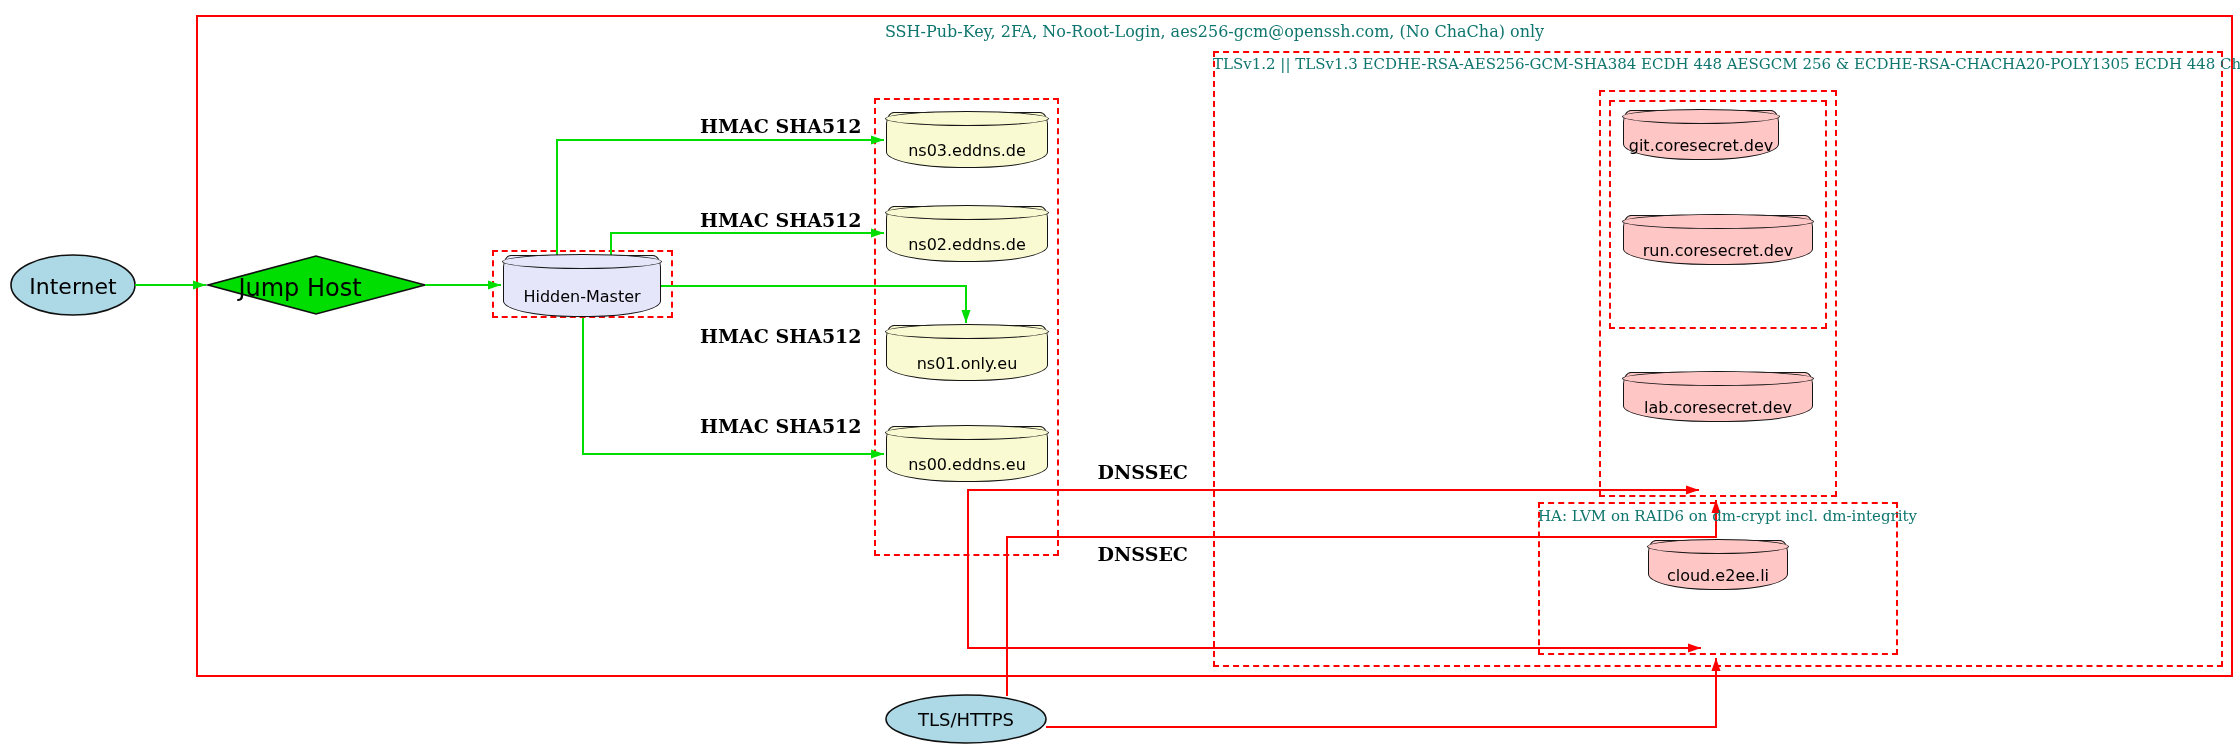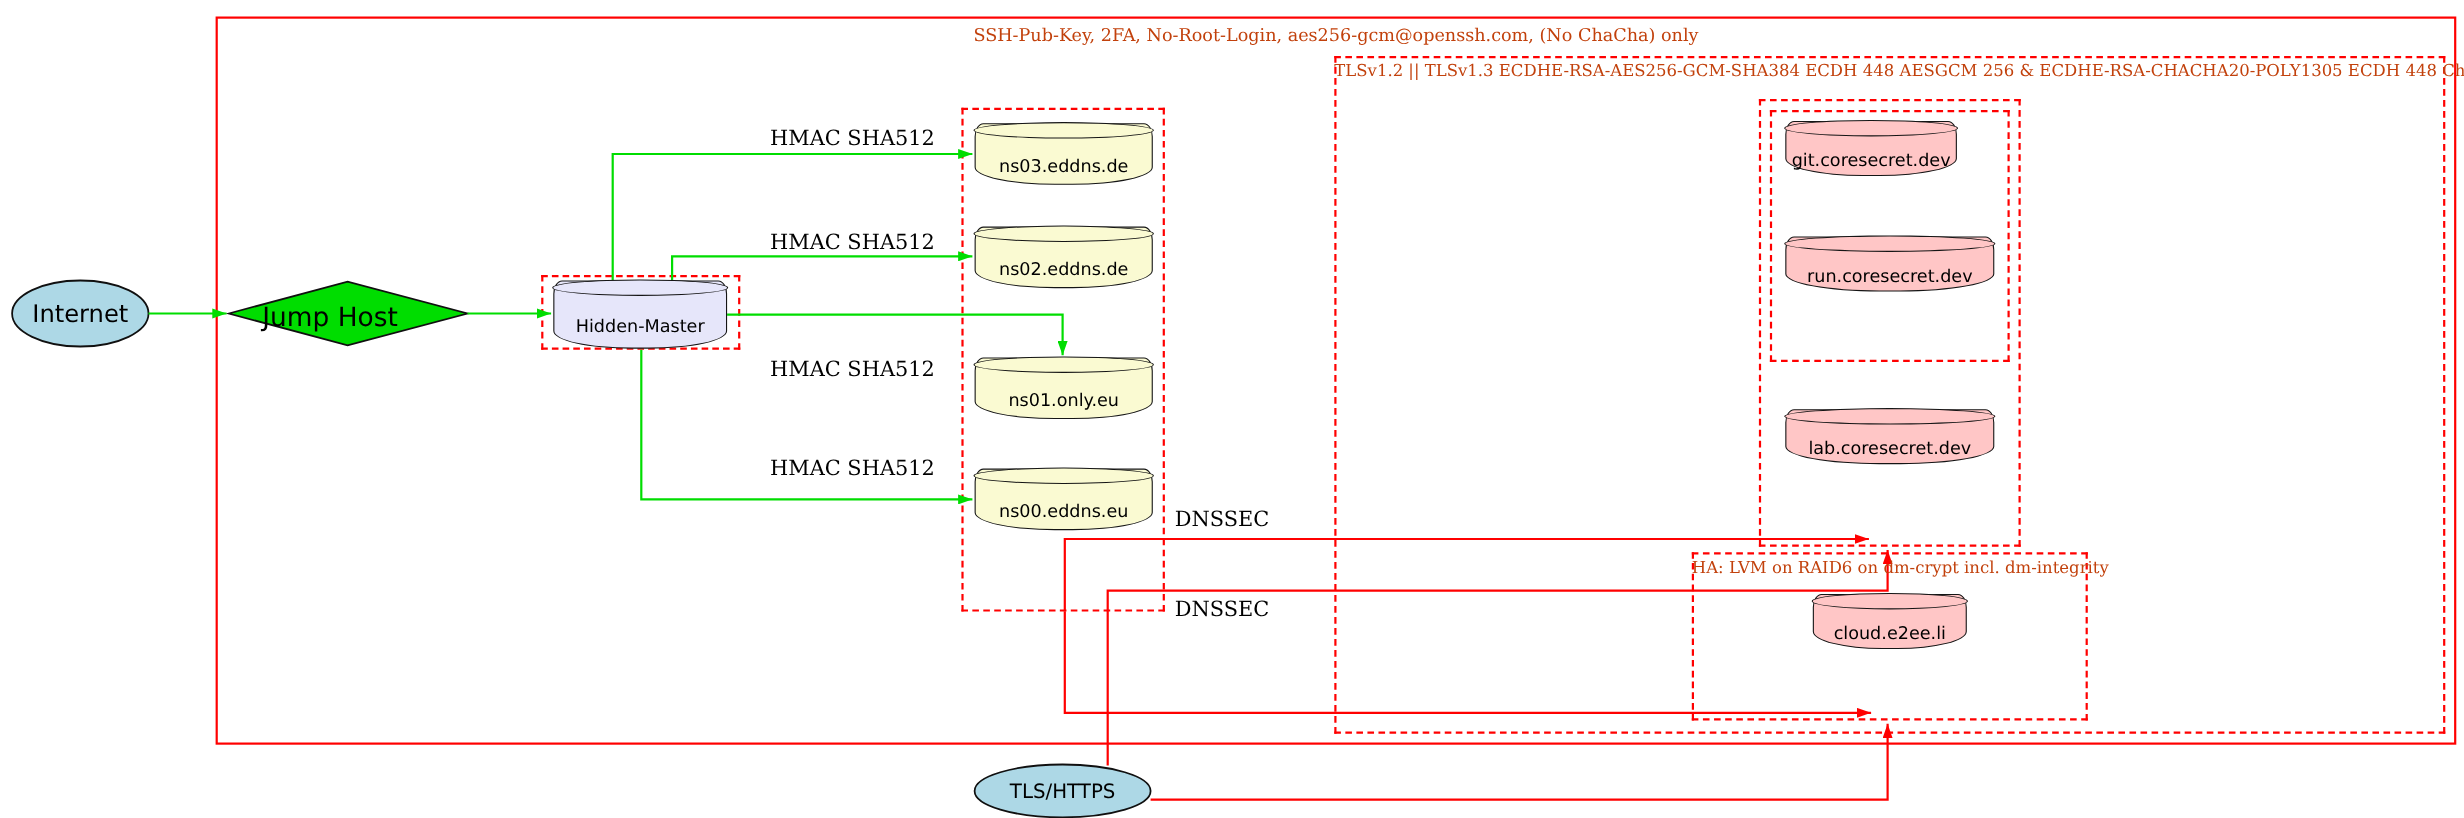--- a/index.html
+++ b/index.html
@@ -1,24 +1,24 @@
 <!DOCTYPE html>
 <html style="--red: #ff0000; --green: #00dd00; --node-blue: #add8e6; --node-lavender: #e6e6fa; --node-yellow: #fafad2; --node-pink: #ffc6c6;"><head>
 <meta charset="utf-8">
 <style>
   html,body{margin:0;padding:0;background:#ffffff;}
   #canvas{position:relative;width:2240px;height:744px;background:#ffffff;overflow:hidden;
           font-family:"DejaVu Sans",sans-serif;}
   .box{position:absolute;box-sizing:border-box;}
   .solid-red{border:2px solid var(--red);}
   .dashed-red{border:2px dashed var(--red);}
-  .cluster-label{position:absolute;font-family:"DejaVu Serif",serif;color:#c2410c;text-align:center;
+  .cluster-label{position:absolute;font-family:"DejaVu Serif",serif;color:#0f766e;text-align:center;
                  white-space:nowrap;z-index:5;}
-  .edge-label{position:absolute;font-family:"DejaVu Serif",serif;color:#000;text-align:left;
-              white-space:nowrap;z-index:5;}
+  .edge-label{position:absolute;font-family:"DejaVu Serif",serif;color:#000;text-align:right;
+              white-space:nowrap;z-index:5;font-weight:bold;}
   #edges{position:absolute;left:0;top:0;z-index:3;pointer-events:none;}
   #edges .g{stroke:var(--green);stroke-width:2;fill:none;}
   #edges .r{stroke:var(--red);stroke-width:2;fill:none;}
   #edges .ag{fill:var(--green);} #edges .ar{fill:var(--red);}
   .shape-internet{fill:var(--node-blue);stroke:#101010;stroke-width:1.6;}
   .shape-diamond{fill:var(--green);stroke:#101010;stroke-width:1.6;}
   .shape-tls{fill:var(--node-blue);stroke:#101010;stroke-width:1.6;}
   .node-label{position:absolute;z-index:6;text-align:center;color:#000;white-space:nowrap;}
   .cyl{position:absolute;z-index:4;box-sizing:border-box;border:1.6px solid #151515;
        border-radius:8px 8px 45% 45% / 12px 12px 16px 16px;

